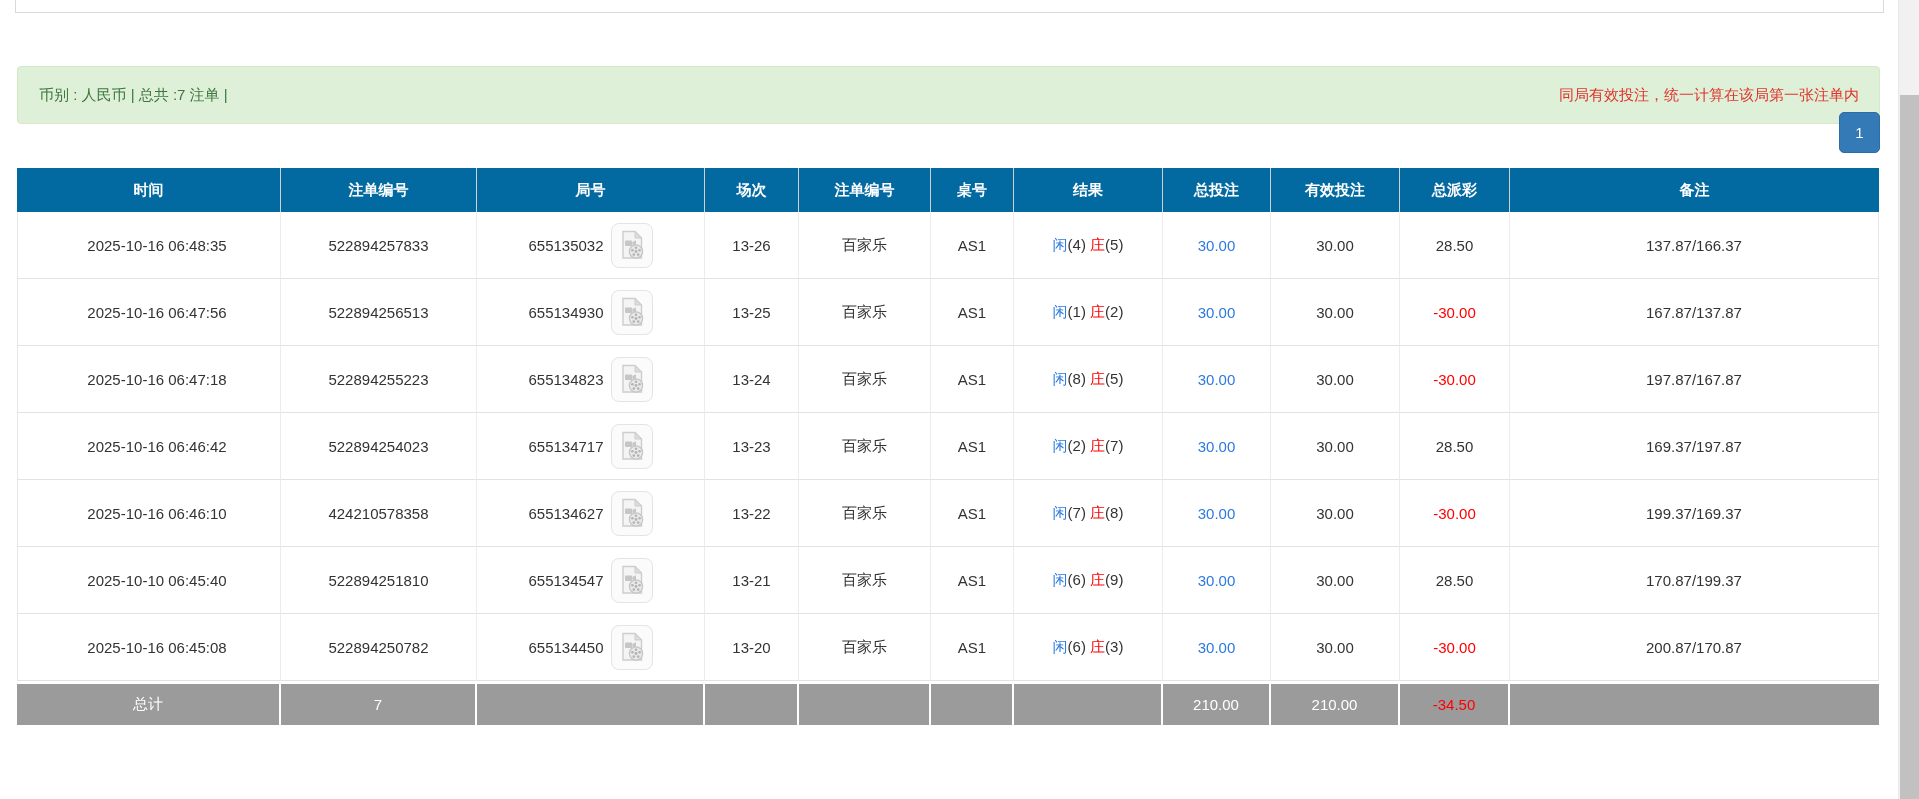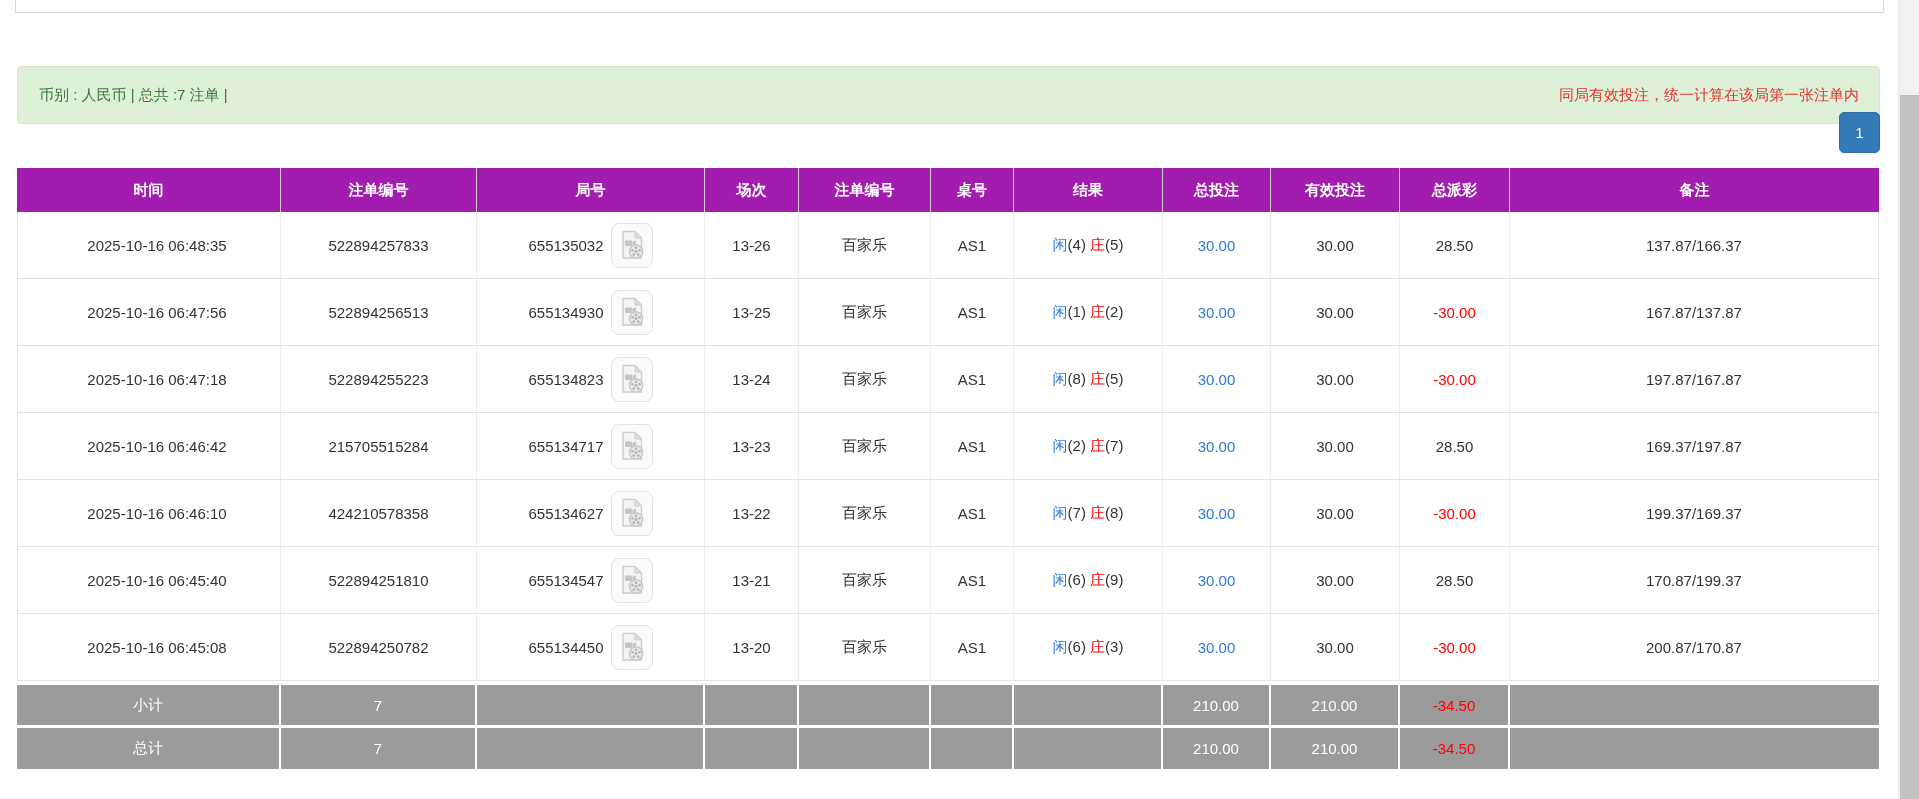--- a/index.html
+++ b/index.html
@@ -20,21 +20,21 @@
 
   
   .page-btn{position:absolute;left:1839px;top:112px;width:41px;height:41px;
     background:var(--pagination-blue,#337ab7);border:1px solid #2e6da4;border-radius:5px;
     color:#fff;font-size:15px;display:flex;align-items:center;justify-content:center;
     cursor:pointer;text-decoration:none;}
 
   
   .tbl-wrap{position:absolute;left:17px;top:168px;width:1863px;}
   table{width:1862px;table-layout:fixed;border-collapse:separate;border-spacing:0;}
-  thead th{height:44px;background:#a21caf;color:#fff;font-weight:bold;font-size:15px;
+  thead th{height:44px;background:#0369a1;color:#fff;font-weight:bold;font-size:15px;
     text-align:center;border-right:1px solid #d0d0d0;padding:0;}
   thead th:last-child{border-right:none;margin-top:45px;}
   tbody td{height:67px;background:#fff;text-align:center;font-size:15px;color:#333;
     border-bottom:1px solid #e2e2e2;border-right:1px solid #ececec;padding:0 4px;}
   tbody td:first-child{border-left:1px solid #e8e8e8;padding-left:20px;}
   tbody td:last-child{border-right:1px solid #e8e8e8;}
   tfoot td{height:44px;background:#9b9b9b;color:#fff;text-align:center;font-size:15px;
     border-right:2px solid #fff;border-top:4px solid #fff;padding:0;}
   tfoot tr:last-child td{border-top:3px solid #fff;}
   tfoot td:last-child{border-right:none;}
@@ -195,21 +195,21 @@
       <span class="blue">闲</span><span>(8) </span>
       <span class="red">庄</span><span>(5)</span>
     </td>
     <td><a class="bet-link">30.00</a></td>
     <td>30.00</td>
     <td class="red">-30.00</td>
     <td>197.87/167.87</td>
   </tr>
         <tr>
     <td>2025-10-16 06:46:42</td>
-    <td>215705515284</td>
+    <td>522894254023</td>
     <td>
       <span class="round-cell">
         <span>655134717</span>
         <button class="video-btn">
           <svg width="26" height="30" viewBox="0 0 26 30">
             <path d="M4 1.5 h12 l6.5 6.5 v20 h-18.5 z" fill="#f4f4f4" stroke="#cdcdcd" stroke-width="1.4"></path>
             <path d="M16 1.5 l6.5 6.5 h-6.5 z" fill="#dcdcdc" stroke="#cdcdcd" stroke-width="1"></path>
             <rect x="6" y="10.5" width="7.2" height="5.4" rx="1" fill="#c6c6c6"></rect>
             <polygon points="13.4,12 17,10.3 17,16.1 13.4,14.4" fill="#c6c6c6"></polygon>
             <circle cx="17" cy="21.5" r="6.6" fill="#e9e9e9" stroke="#c6c6c6" stroke-width="1.3"></circle>
@@ -264,21 +264,21 @@
     <td>
       <span class="blue">闲</span><span>(7) </span>
       <span class="red">庄</span><span>(8)</span>
     </td>
     <td><a class="bet-link">30.00</a></td>
     <td>30.00</td>
     <td class="red">-30.00</td>
     <td>199.37/169.37</td>
   </tr>
         <tr>
-    <td>2025-10-16 06:45:40</td>
+    <td>2025-10-10 06:45:40</td>
     <td>522894251810</td>
     <td>
       <span class="round-cell">
         <span>655134547</span>
         <button class="video-btn">
           <svg width="26" height="30" viewBox="0 0 26 30">
             <path d="M4 1.5 h12 l6.5 6.5 v20 h-18.5 z" fill="#f4f4f4" stroke="#cdcdcd" stroke-width="1.4"></path>
             <path d="M16 1.5 l6.5 6.5 h-6.5 z" fill="#dcdcdc" stroke="#cdcdcd" stroke-width="1"></path>
             <rect x="6" y="10.5" width="7.2" height="5.4" rx="1" fill="#c6c6c6"></rect>
             <polygon points="13.4,12 17,10.3 17,16.1 13.4,14.4" fill="#c6c6c6"></polygon>
@@ -335,33 +335,20 @@
       <span class="blue">闲</span><span>(6) </span>
       <span class="red">庄</span><span>(3)</span>
     </td>
     <td><a class="bet-link">30.00</a></td>
     <td>30.00</td>
     <td class="red">-30.00</td>
     <td>200.87/170.87</td>
   </tr>
       </tbody>
     <tfoot>
-      <tr>
-        <td>小计</td>
-        <td>7</td>
-        <td></td>
-        <td></td>
-        <td></td>
-        <td></td>
-        <td></td>
-        <td>210.00</td>
-        <td>210.00</td>
-        <td class="red">-34.50</td>
-        <td></td>
-      </tr>
       <tr>
         <td>总计</td>
         <td>7</td>
         <td></td>
         <td></td>
         <td></td>
         <td></td>
         <td></td>
         <td>210.00</td>
         <td>210.00</td>

